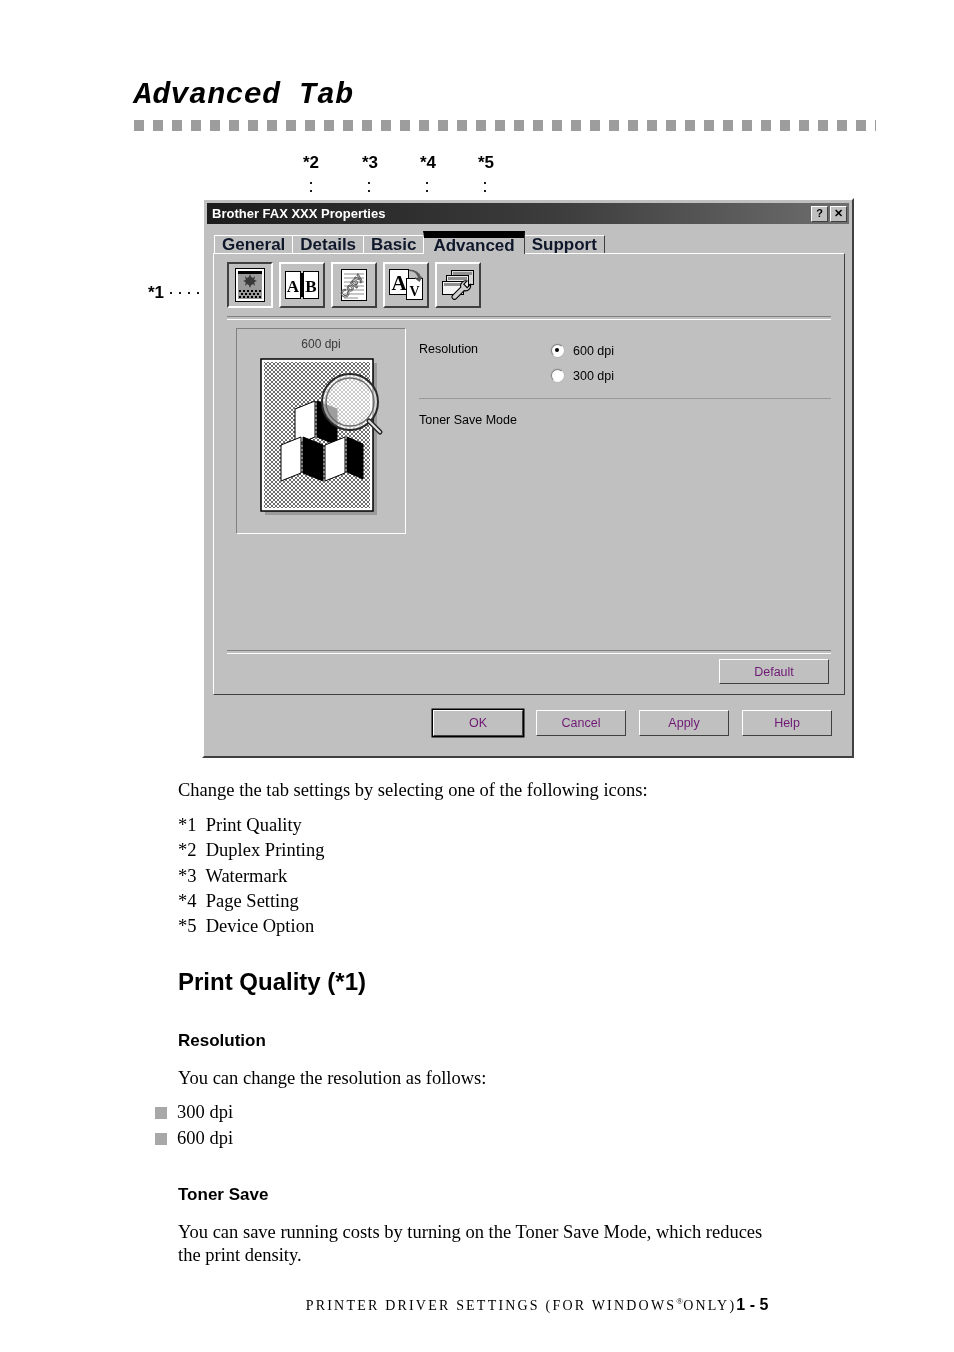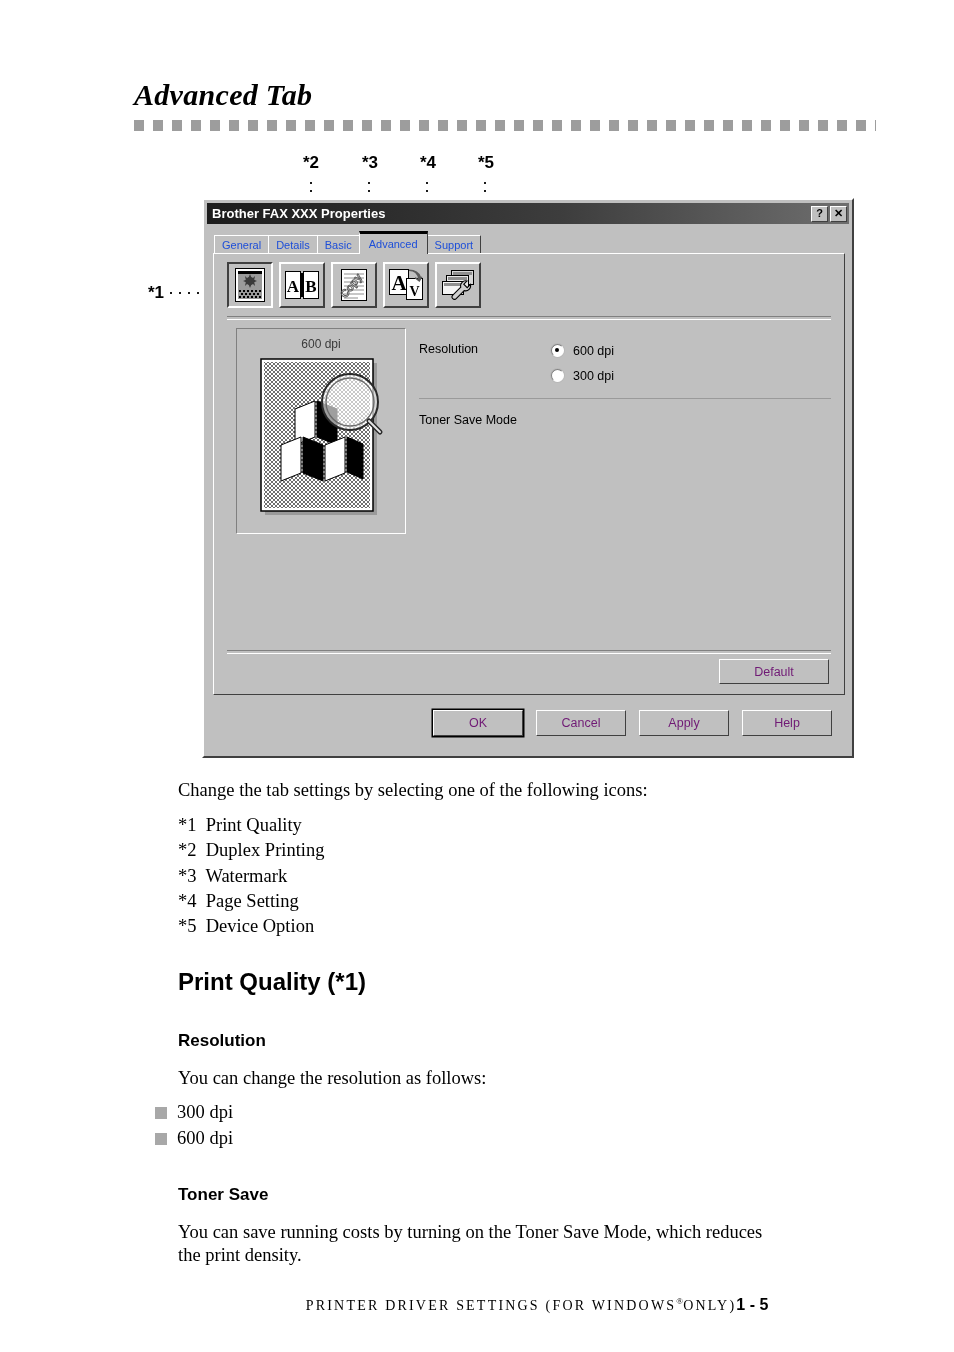--- a/index.html
+++ b/index.html
@@ -14,21 +14,21 @@
     font-family: "Liberation Serif", serif;
     color: #000000;
     overflow: hidden;
   }
 
   
   .page-title {
     position: absolute;
     left: 134px;
     top: 78px;
-    font-family: Liberation Serif, serif;
+    font-family: Liberation Mono, monospace;
     font-weight: bold;
     font-style: italic;
     font-size: 30px;
     letter-spacing: 0.3px;
     color: #000;
   }
   .title-rule {
     position: absolute;
     left: 134px;
     top: 120px;
@@ -138,31 +138,32 @@
   .tab {
     height: 19px;
     background: #c0c0c0;
     border-top: 1px solid #ffffff;
     border-left: 1px solid #ffffff;
     border-right: 1px solid #404040;
     padding: 0 7px;
     display: flex;
     align-items: center;
     font-family: "Liberation Sans", sans-serif;
-    font-size: 11px;
-    color: #1d4ed8;
+    font-size: 17px;
+    color: #0f172a;
     box-sizing: border-box;
     margin-right: -1px;
     white-space: nowrap;
+    font-weight: bold;
   }
   .tab.active {
     height: 23px;
     margin-top: -4px;
     background: #c0c0c0;
-    border-top: 3px solid #000000;
+    border-top: 7px solid #000000;
     border-left: 1px solid #ffffff;
     border-right: 1px solid #404040;
     padding: 0 9px;
     position: relative;
     z-index: 4;
   }
 
   .panel {
     position: absolute;
     left: 9px;

